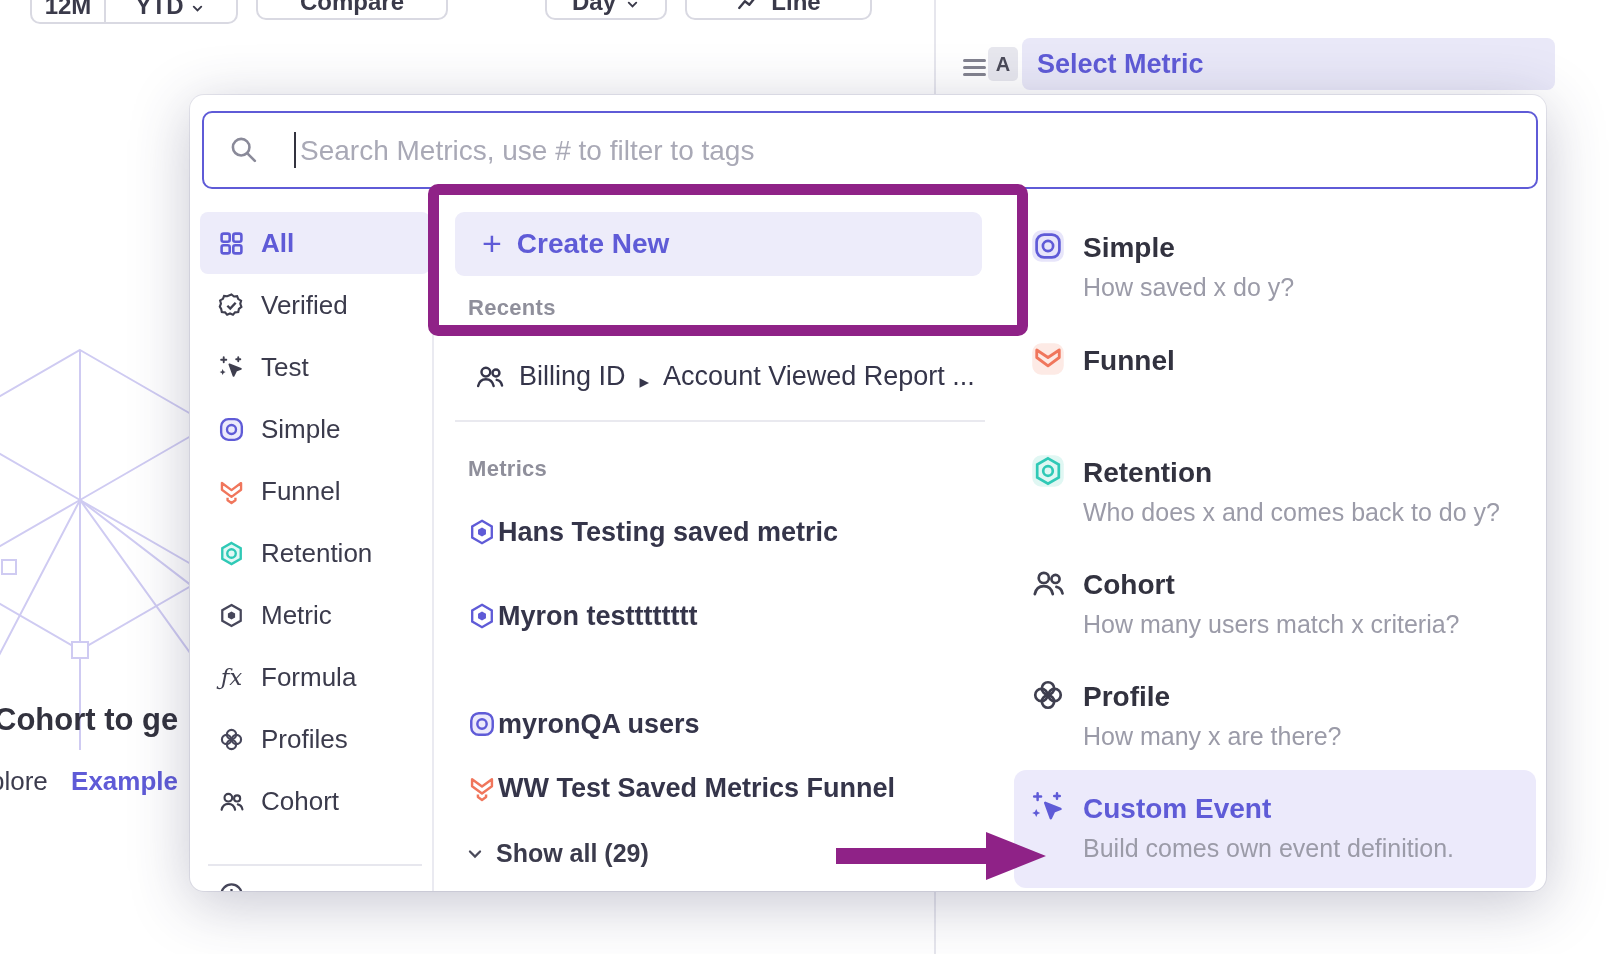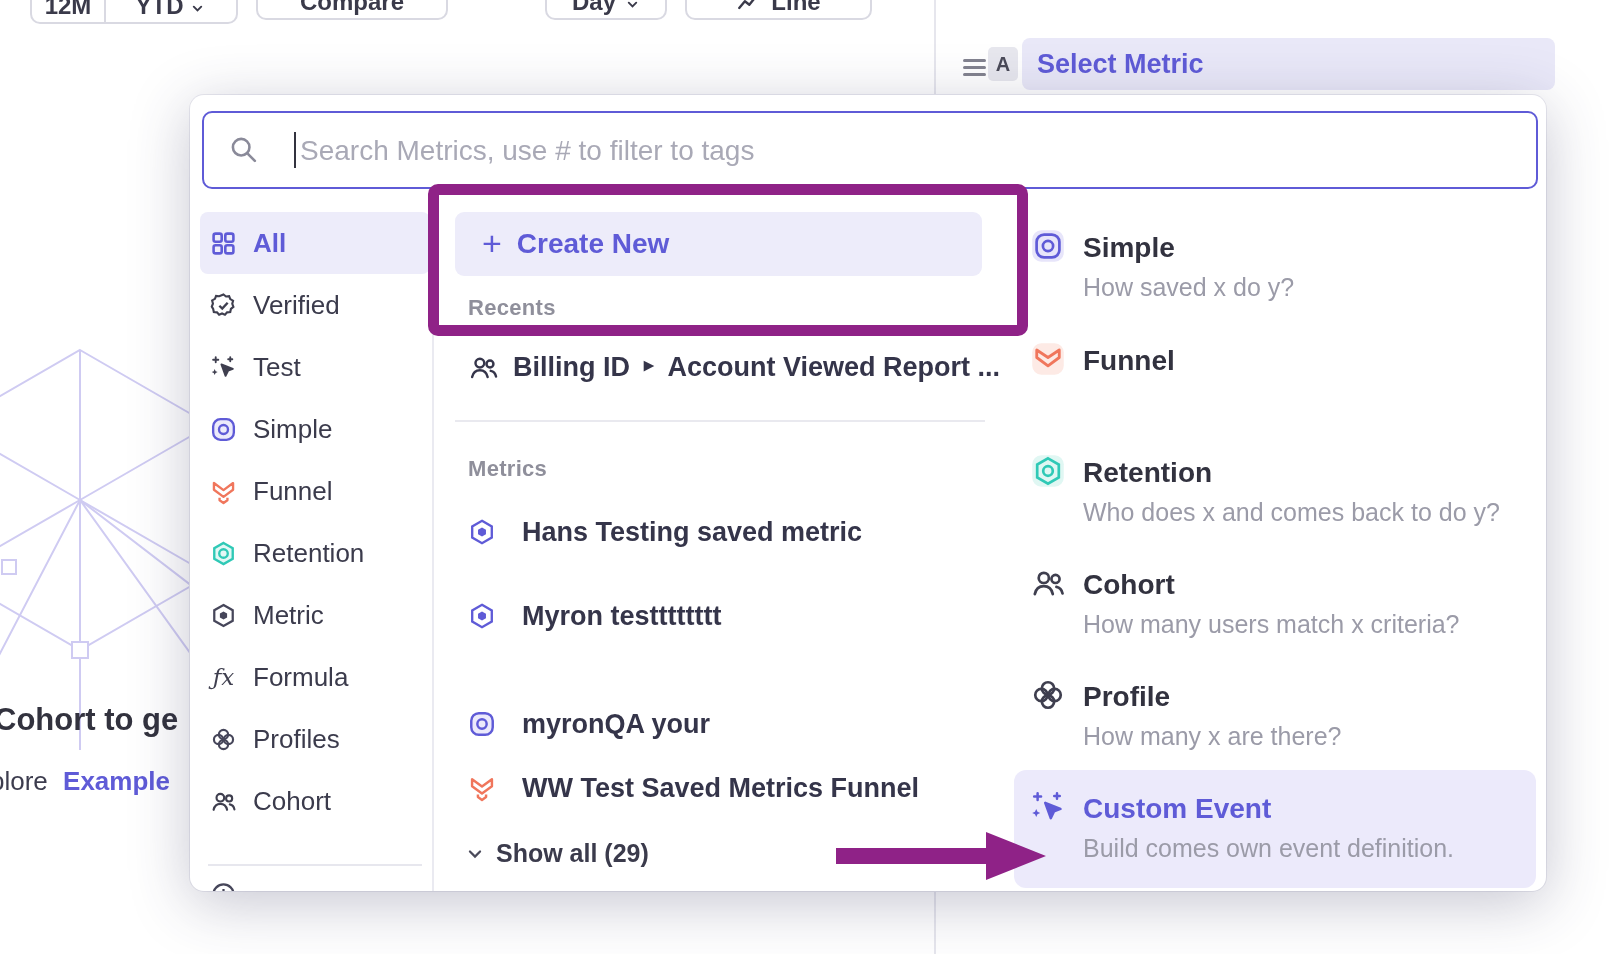--- a/index.html
+++ b/index.html
@@ -24,54 +24,54 @@
   .row-badge{left:988px;top:47px;width:30px;height:34px;background:#e7e7ee;border-radius:5px;
              display:flex;align-items:center;justify-content:center;font-weight:700;font-size:20px;
              color:#4a4a58;z-index:2}
   .select-pill{left:1022px;top:38px;width:518px;height:52px;background:#e9e8f8;border-radius:8px;
                display:flex;align-items:center;padding-left:15px;font-size:27px;font-weight:700;
                color:#5f5bd7;z-index:2}
 
   .illustration{left:-70px;top:330px;z-index:0}
   .cohort-text{left:-6px;top:702px;font-size:31px;font-weight:700;color:#32323e;z-index:2;white-space:nowrap}
   .explore-line{left:-10px;top:766px;font-size:26px;color:#3c3c4e;z-index:2;white-space:nowrap}
-  .explore-line .link{color:#5f5bd7;font-weight:700;text-decoration:none;margin-left:8px;cursor:pointer}
+  .explore-line .link{color:#5f5bd7;font-weight:700;text-decoration:none;margin-left:16px;cursor:pointer}
 
   
   .modal{left:190px;top:95px;width:1356px;height:796px;background:#fff;border-radius:14px;
          box-shadow:0 12px 60px rgba(50,50,90,.28),0 0 0 1px #ececf2;z-index:10;overflow:hidden}
   .search{position:absolute;left:12px;top:16px;width:1332px;height:74px;border:2.5px solid #5f5bd7;
           border-radius:10px;background:#fff}
   .search .mag{position:absolute;left:24px;top:21px}
   .search input{position:absolute;left:94px;right:20px;top:0;height:100%;border:none;outline:none;
                 font-size:28px;color:#3a3a4a;background:transparent;width:calc(100% - 114px)}
   .search input::placeholder{color:#a9a9b6}
   .caret{position:absolute;left:90px;top:19px;width:2px;height:36px;background:#33333f;
          animation:blink 1.1s step-end infinite}
   @keyframes blink{50%{opacity:0}}
 
   .sidebar{position:absolute;left:10px;top:117px;width:230px}
-  .cat-item{position:relative;height:62px;display:flex;align-items:center;gap:16px;padding-left:10px;
+  .cat-item{position:relative;height:62px;display:flex;align-items:center;gap:16px;padding-left:18px;
             border-radius:8px;font-size:26px;font-weight:400;color:#3b3b4c;cursor:pointer}
   .cat-item.selected{background:#edecfa;color:#5f5bd7;font-weight:700}
   .cat-icon{width:27px;height:27px;flex:0 0 27px;display:flex;align-items:center;justify-content:center}
   .formula-glyph{font-family:"DejaVu Serif",serif;font-style:italic;font-size:23px;color:#3f3f4f}
   .side-div{height:2px;background:#e7e7ee;margin:32px 8px 8px 8px}
   .vsep{position:absolute;left:242px;top:117px;width:2px;height:679px;background:#eaeaf1}
 
   .create-new{position:absolute;left:265px;top:117px;width:527px;height:64px;background:#edecfa;
               border-radius:9px;display:flex;align-items:center;gap:15px;padding-left:27px;
               font-size:28px;font-weight:700;color:#5f5bd7}
   .create-new .plus{font-size:34px;font-weight:400;line-height:1;transform:translateY(-1px)}
   .sec-header{position:absolute;left:278px;font-size:22px;font-weight:700;color:#8f8f9b;letter-spacing:.3px}
-  .recent-item{position:absolute;left:278px;top:257px;height:40px;display:flex;align-items:flex-start;gap:14px;
-               font-size:27px;font-weight:700;color:#35354a;white-space:nowrap;cursor:pointer}
+  .recent-item{position:absolute;left:284px;top:257px;height:40px;display:flex;align-items:flex-end;gap:14px;
+               font-size:27px;font-weight:400;color:#35354a;white-space:nowrap;cursor:pointer}
   .ri-sep{font-size:19px;color:#35354a;transform:translateY(1px)}
   .h-div{position:absolute;left:265px;top:325px;width:530px;height:2px;background:#e9e9ef}
-  .metric-row{position:absolute;left:278px;height:40px;display:flex;align-items:center;gap:26px;
+  .metric-row{position:absolute;left:278px;height:40px;display:flex;align-items:center;gap:2px;
               font-size:27px;font-weight:700;color:#35354a;white-space:nowrap;cursor:pointer}
   .show-all{position:absolute;left:276px;top:744px;display:flex;align-items:center;gap:12px;
             font-size:25px;font-weight:700;color:#3b3b4c}
 
   .type-highlight{position:absolute;left:824px;top:675px;width:522px;height:118px;background:#eceafb;
                   border-radius:12px}
   .type-item{position:absolute;left:820px;width:526px;cursor:pointer}
   .type-icon{position:absolute;left:20px;top:-4px;width:36px;height:36px}
   .type-name{margin-left:73px;font-size:28px;font-weight:700;color:#32323f;line-height:32px}
   .type-desc{margin-left:73px;margin-top:8px;font-size:25px;color:#9b9ba8;line-height:30px}
@@ -314,21 +314,21 @@
     </span>
     <span>Myron testttttttt</span>
   </div>
   <div class="metric-row" style="top:609px">
     <span>
       <svg width="28" height="28" viewBox="0 0 24 24">
           <rect x="2.8" y="2.8" width="18.4" height="18.4" rx="6.5" fill="#eceafb" stroke="#5f5bd7" stroke-width="2.1"></rect>
           <circle cx="12" cy="12" r="4" fill="none" stroke="#5f5bd7" stroke-width="2.1"></circle>
         </svg>
     </span>
-    <span>myronQA your</span>
+    <span>myronQA users</span>
   </div>
   <div class="metric-row" style="top:673px">
     <span>
       <svg width="28" height="28" viewBox="0 0 24 24" fill="none" stroke="#f0765c" stroke-width="2.1" stroke-linejoin="round">
           <path d="M3.5 4.5v6L12 16.8l8.5-6.3v-6L12 10.8z"></path>
           <path d="M8.5 17.5v2.3l3.5 2.4 3.5-2.4v-2.3"></path>
         </svg>
     </span>
     <span>WW Test Saved Metrics Funnel</span>
   </div>

